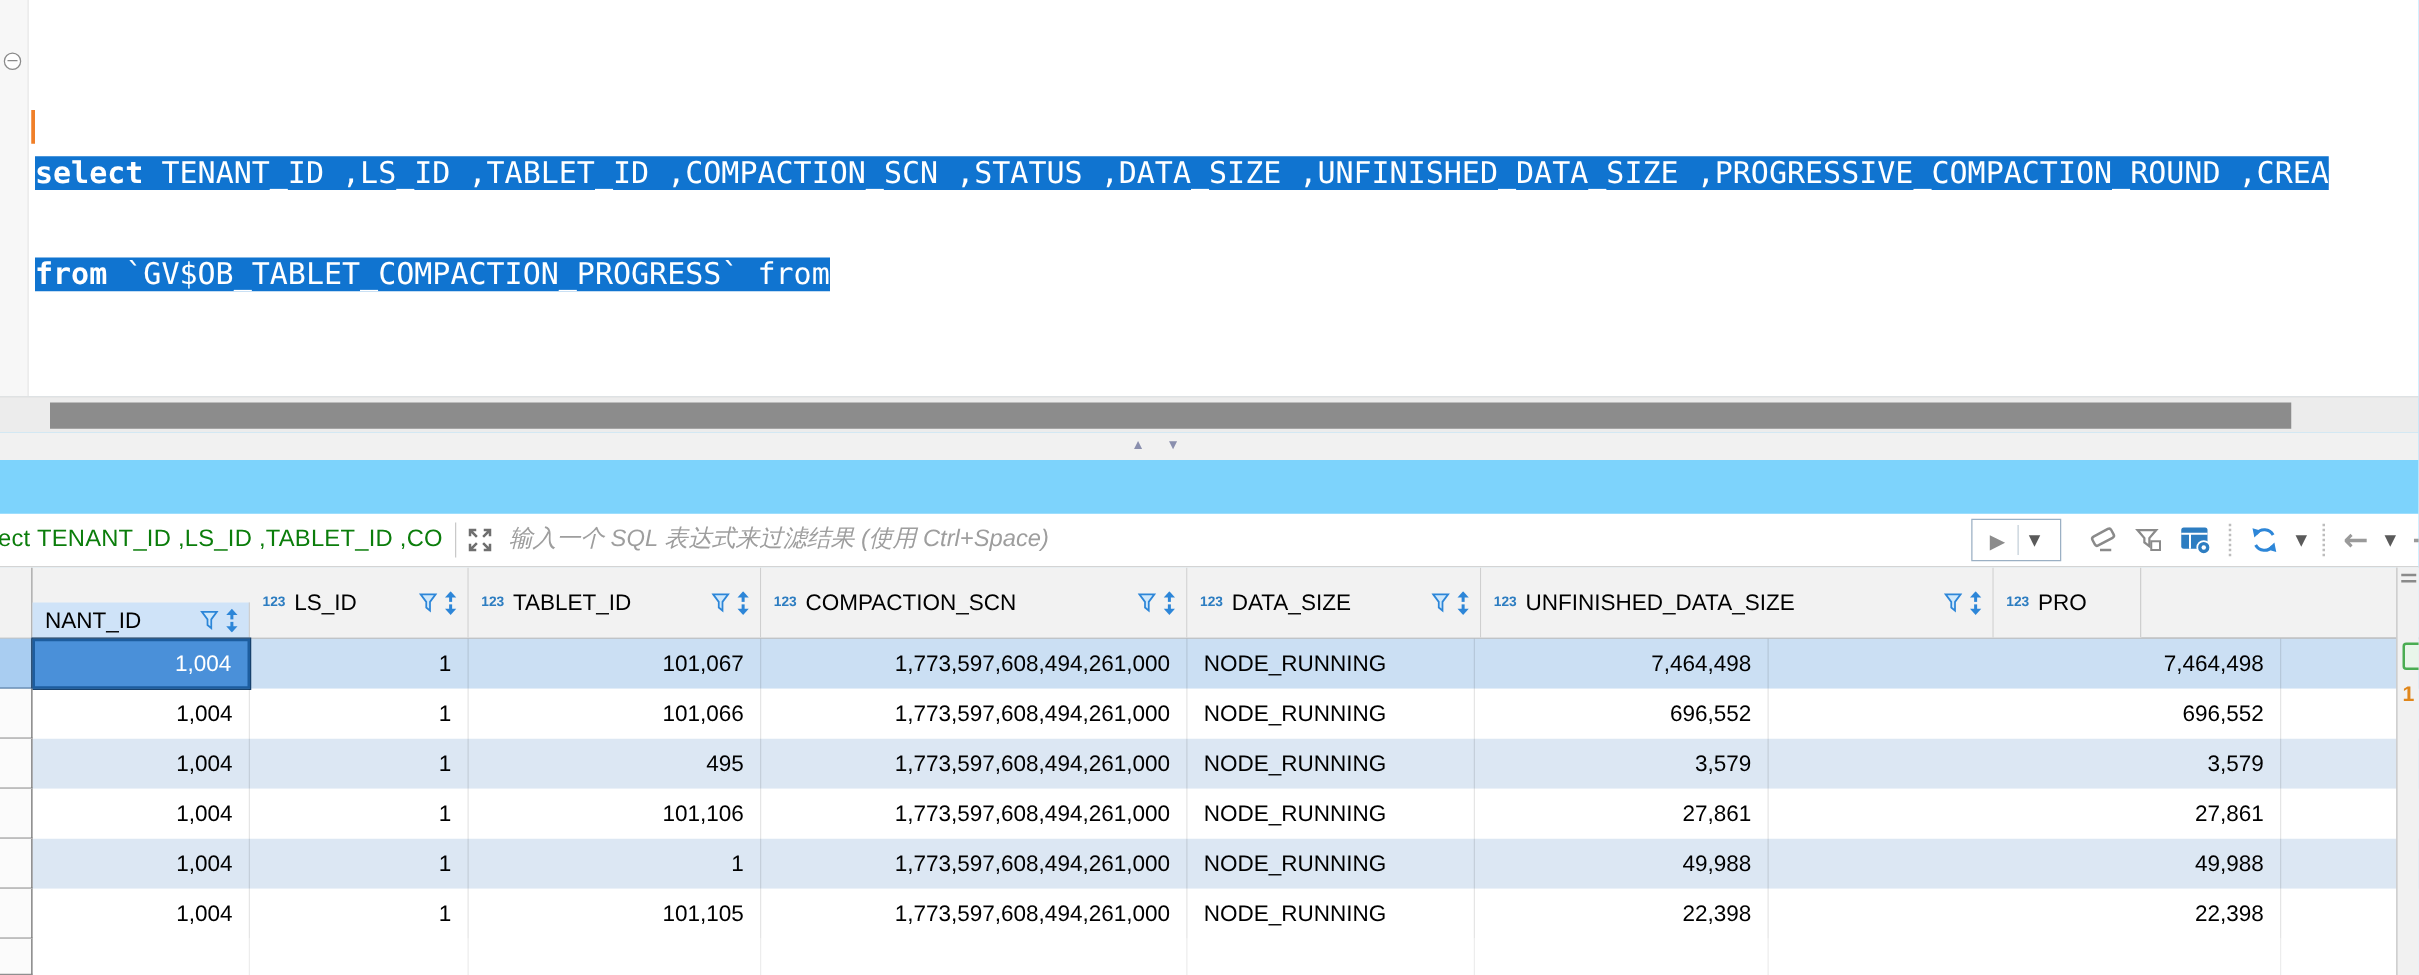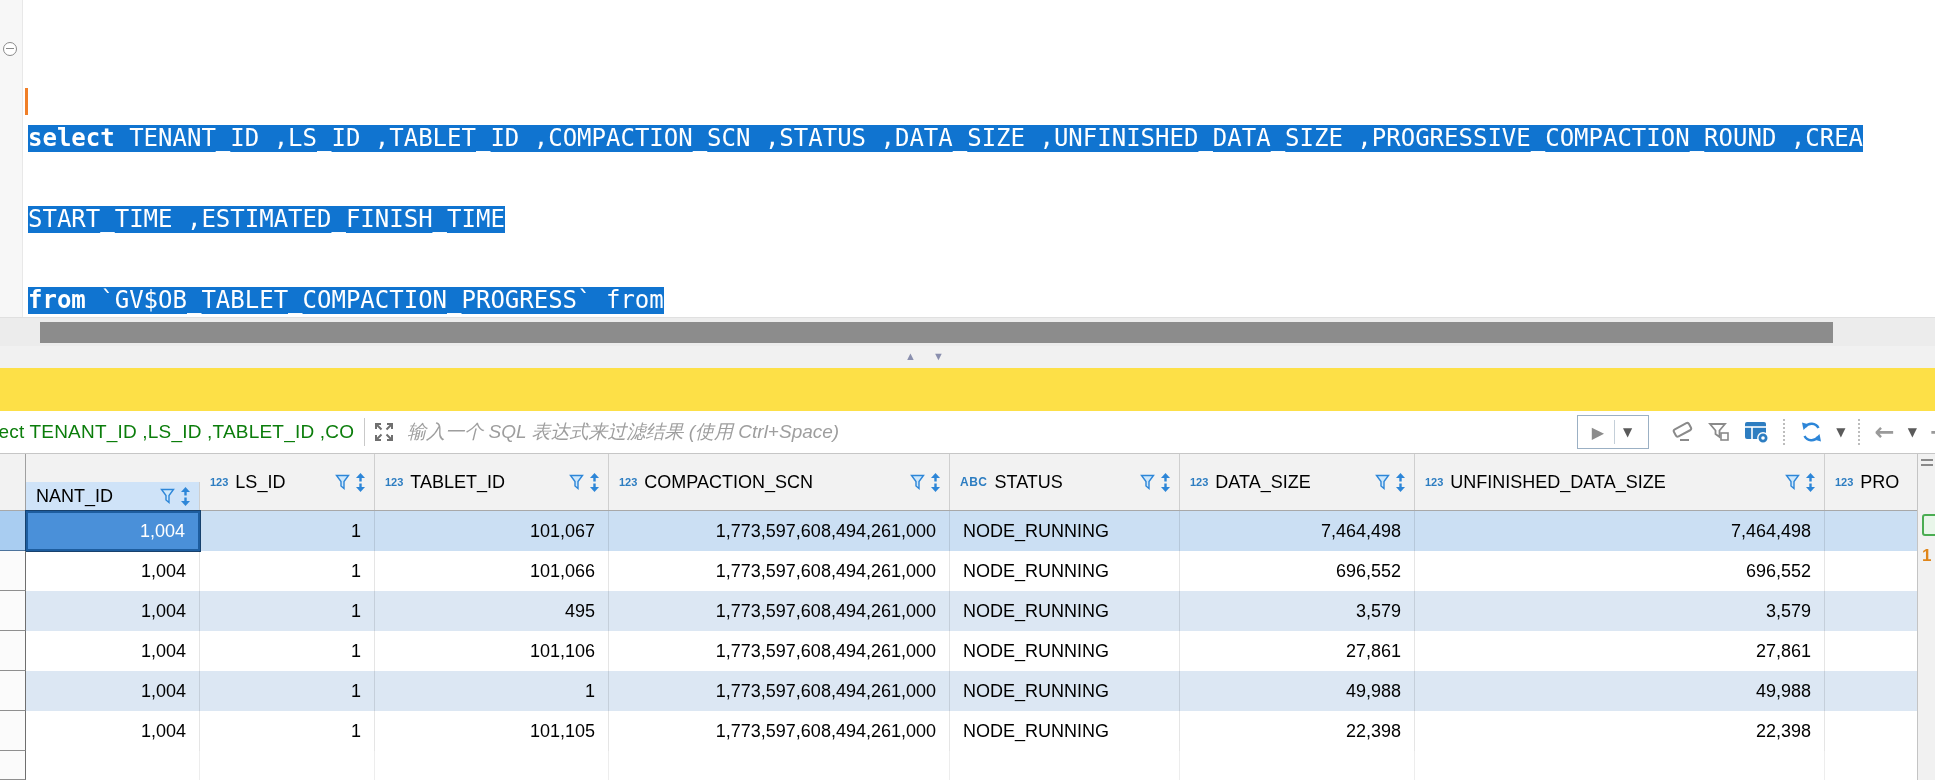--- a/index.html
+++ b/index.html
@@ -1,16 +1,16 @@
 <!DOCTYPE html>
 <html><head>
 <meta charset="utf-8">
 <style>
   html,body{margin:0;padding:0;background:#fff;}
-  .app{position:relative;width:1935px;height:780px;overflow:hidden;background:#fde047;
+  .app{position:relative;width:1935px;height:780px;overflow:hidden;background:#7dd3fc;
        font-family:"Liberation Sans",sans-serif;-webkit-font-smoothing:antialiased;}
 
   
   .editor{position:absolute;left:0;top:0;width:1935px;height:317px;background:#fff;}
   .gutter{position:absolute;left:0;top:0;width:22px;height:317px;background:#f7f7f7;border-right:1px solid #e8e8e8;}
   .fold{position:absolute;left:3px;top:42px;width:14px;height:14px;border:1.4px solid #8a8a8a;border-radius:50%;
         background:#fff;box-sizing:border-box;}
   .fold::after{content:"";position:absolute;left:2px;right:2px;top:4.6px;height:1.6px;background:#8a8a8a;}
   .sqlwrap{position:absolute;left:28px;top:44px;font-family:"DejaVu Sans Mono",monospace;font-size:24px;line-height:27px;white-space:pre;}
   .sqlline{height:27px;}
@@ -92,21 +92,20 @@
 <body>
 
 <div class="app">
 
   <div class="editor">
     <div class="gutter"></div>
     <div class="fold"></div>
     <div class="sqlwrap">
       <div class="caret"></div>
       <div class="sqlline"><span class="sel"><span class="kw">select</span><span> TENANT_ID ,LS_ID ,TABLET_ID ,COMPACTION_SCN ,STATUS ,DATA_SIZE ,UNFINISHED_DATA_SIZE ,PROGRESSIVE_COMPACTION_ROUND ,CREA</span></span></div>
-      <div class="sqlline"><span class="sel"><span class="kw"></span><span>START_TIME ,ESTIMATED_FINISH_TIME</span></span></div>
       <div class="sqlline"><span class="sel"><span class="kw">from</span><span> `GV$OB_TABLET_COMPACTION_PROGRESS` from</span></span></div>
     </div>
   </div>
 
   <div class="hscroll">
     <div class="hthumb"></div>
   </div>
 
   <div class="sash">
     <span class="arr up">▲</span>
@@ -230,35 +229,20 @@
               <path d="M1.5 1.5 H13.5 L9 7.5 V14.5 L6 12 V7.5 Z" fill="#cfe8fb" stroke="#2d86d8" stroke-width="1.4"></path>
             </svg>
             <svg width="11" height="19" viewBox="0 0 11 19" style="margin-left:5px">
               <polygon points="5.5,0 10,5 1,5" fill="#2d86d8"></polygon>
               <rect x="4.3" y="4" width="2.4" height="4.5" fill="#2d86d8"></rect>
               <polygon points="5.5,19 10,14 1,14" fill="#2d86d8"></polygon>
               <rect x="4.3" y="10.5" width="2.4" height="4.5" fill="#2d86d8"></rect>
             </svg>
           </span>
         </div>
-        <div class="hcell" style="width: 230px;">
-          <span class="htype abc">ABC</span>
-          <span class="hname">STATUS</span>
-          <span class="hicons">
-            <svg width="15" height="17" viewBox="0 0 15 17">
-              <path d="M1.5 1.5 H13.5 L9 7.5 V14.5 L6 12 V7.5 Z" fill="#cfe8fb" stroke="#2d86d8" stroke-width="1.4"></path>
-            </svg>
-            <svg width="11" height="19" viewBox="0 0 11 19" style="margin-left:5px">
-              <polygon points="5.5,0 10,5 1,5" fill="#2d86d8"></polygon>
-              <rect x="4.3" y="4" width="2.4" height="4.5" fill="#2d86d8"></rect>
-              <polygon points="5.5,19 10,14 1,14" fill="#2d86d8"></polygon>
-              <rect x="4.3" y="10.5" width="2.4" height="4.5" fill="#2d86d8"></rect>
-            </svg>
-          </span>
-        </div>
         <div class="hcell" style="width: 235px;">
           <span class="htype">123</span>
           <span class="hname">DATA_SIZE</span>
           <span class="hicons">
             <svg width="15" height="17" viewBox="0 0 15 17">
               <path d="M1.5 1.5 H13.5 L9 7.5 V14.5 L6 12 V7.5 Z" fill="#cfe8fb" stroke="#2d86d8" stroke-width="1.4"></path>
             </svg>
             <svg width="11" height="19" viewBox="0 0 11 19" style="margin-left:5px">
               <polygon points="5.5,0 10,5 1,5" fill="#2d86d8"></polygon>
               <rect x="4.3" y="4" width="2.4" height="4.5" fill="#2d86d8"></rect>

